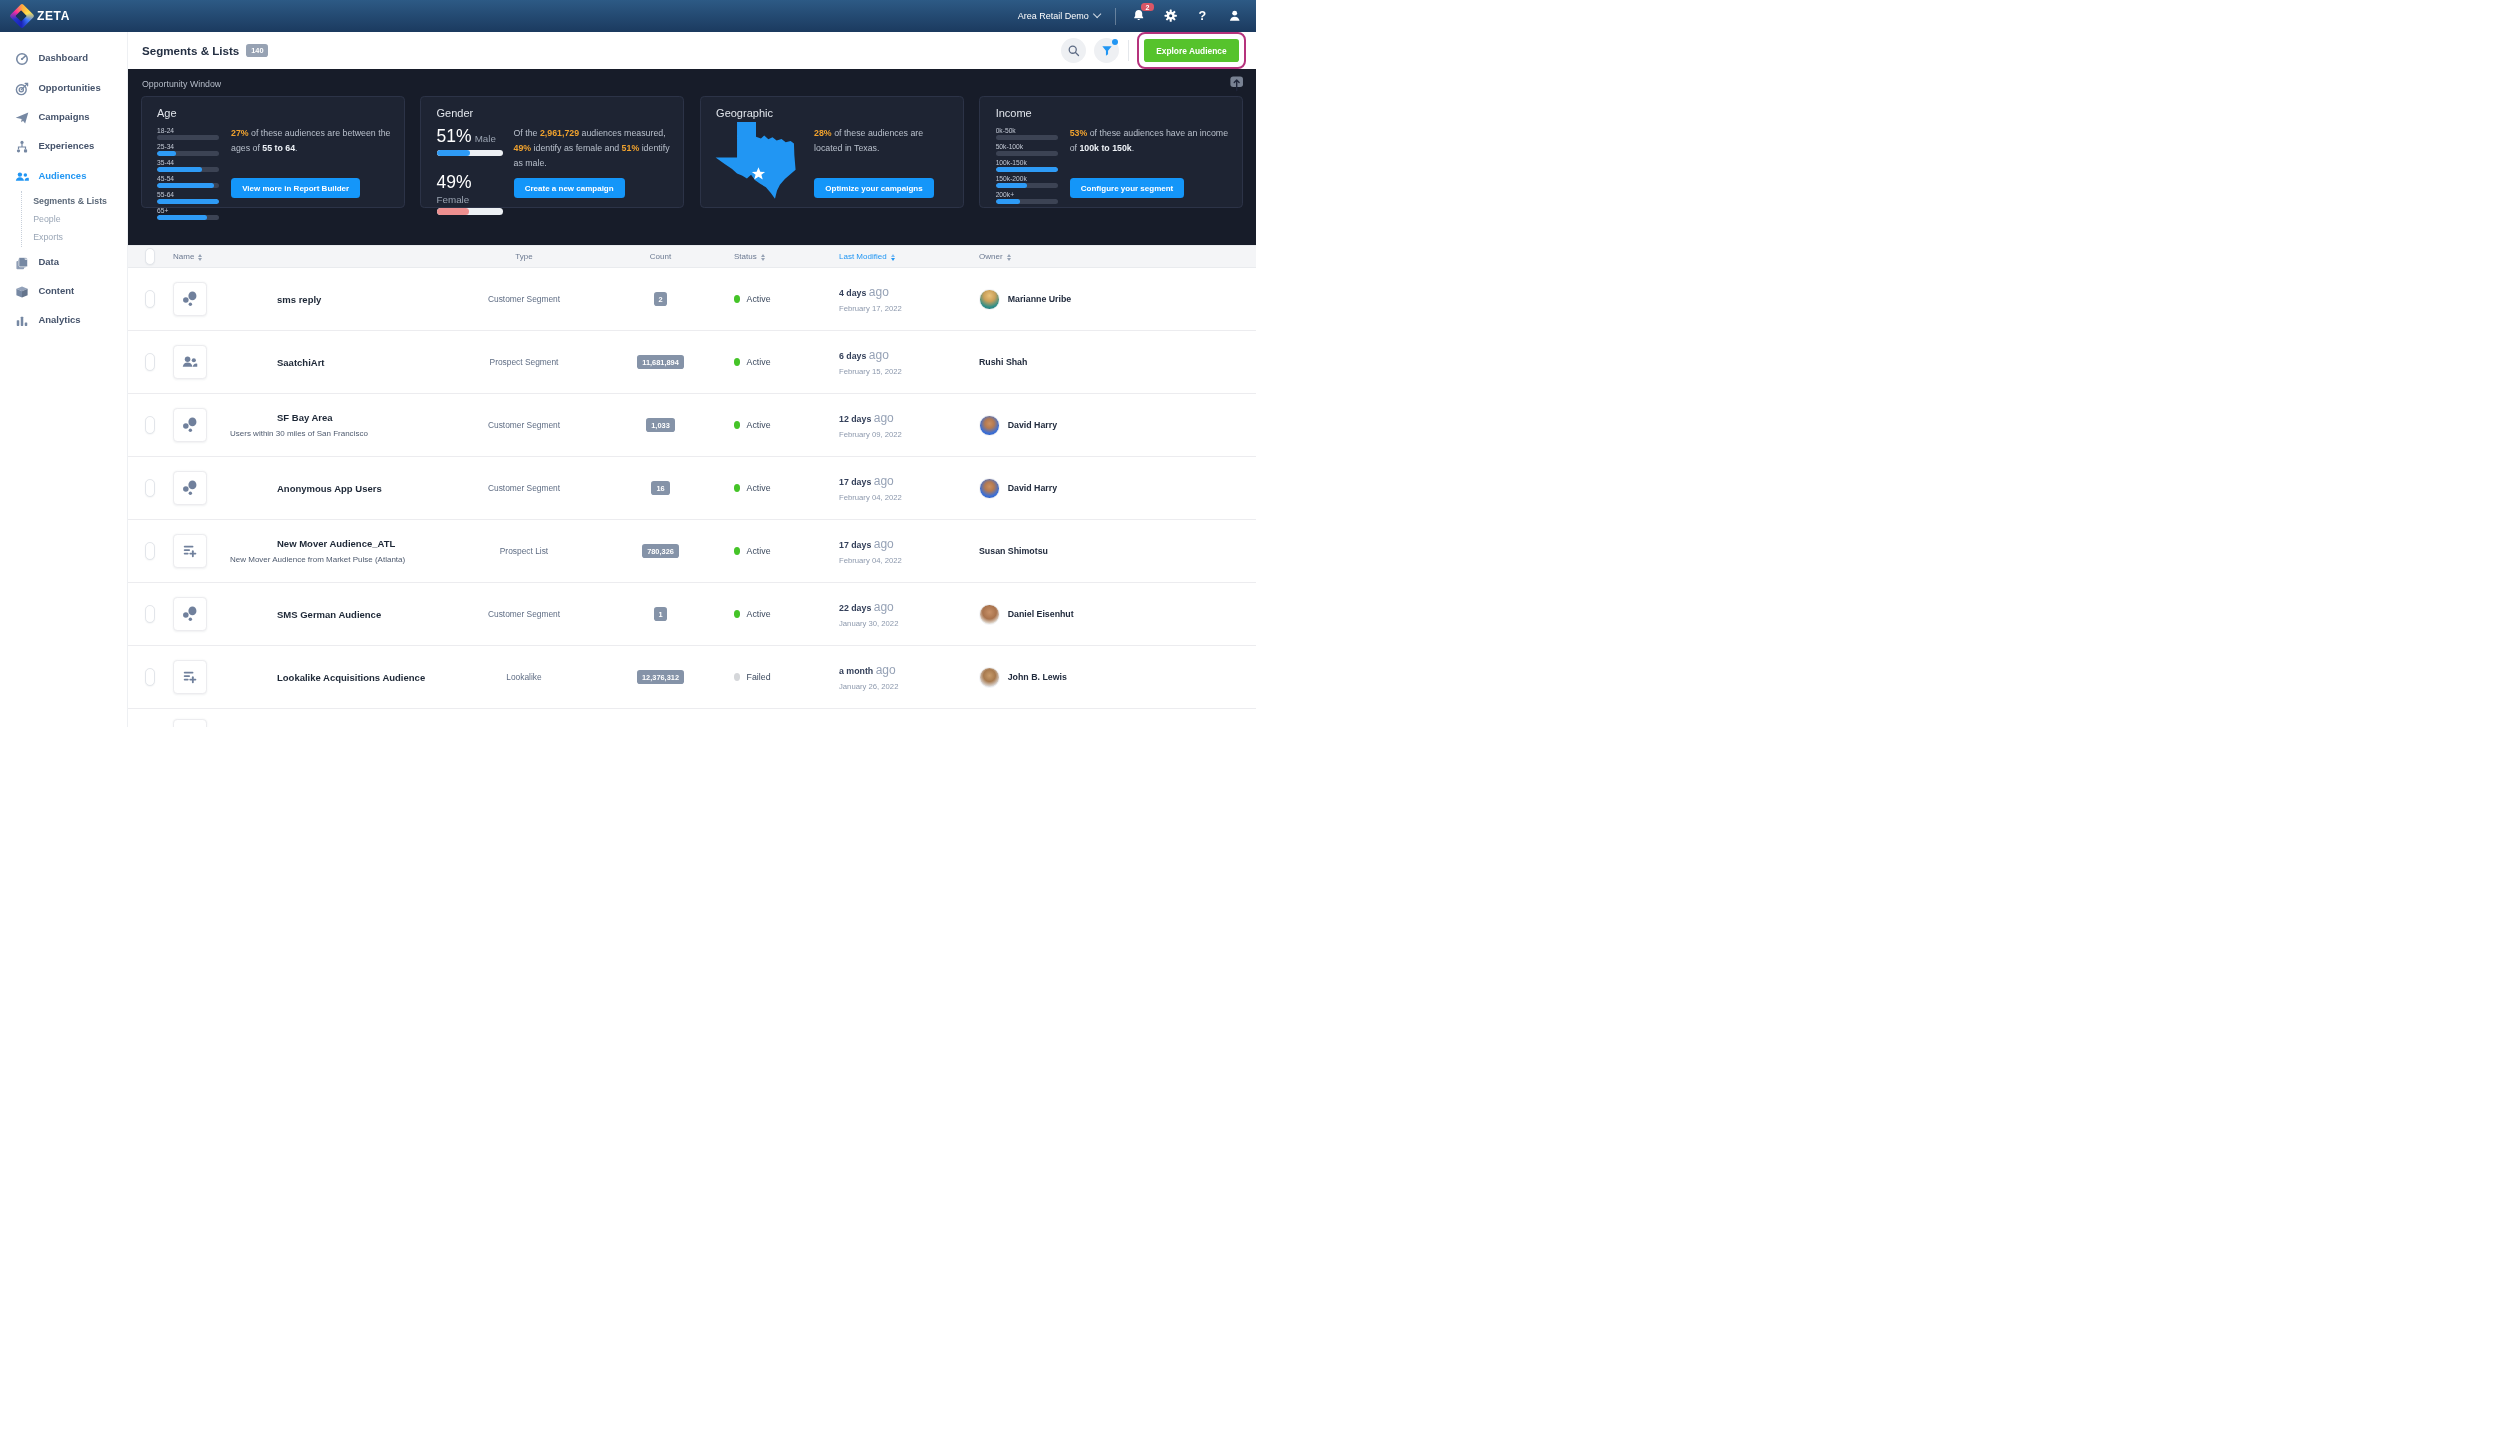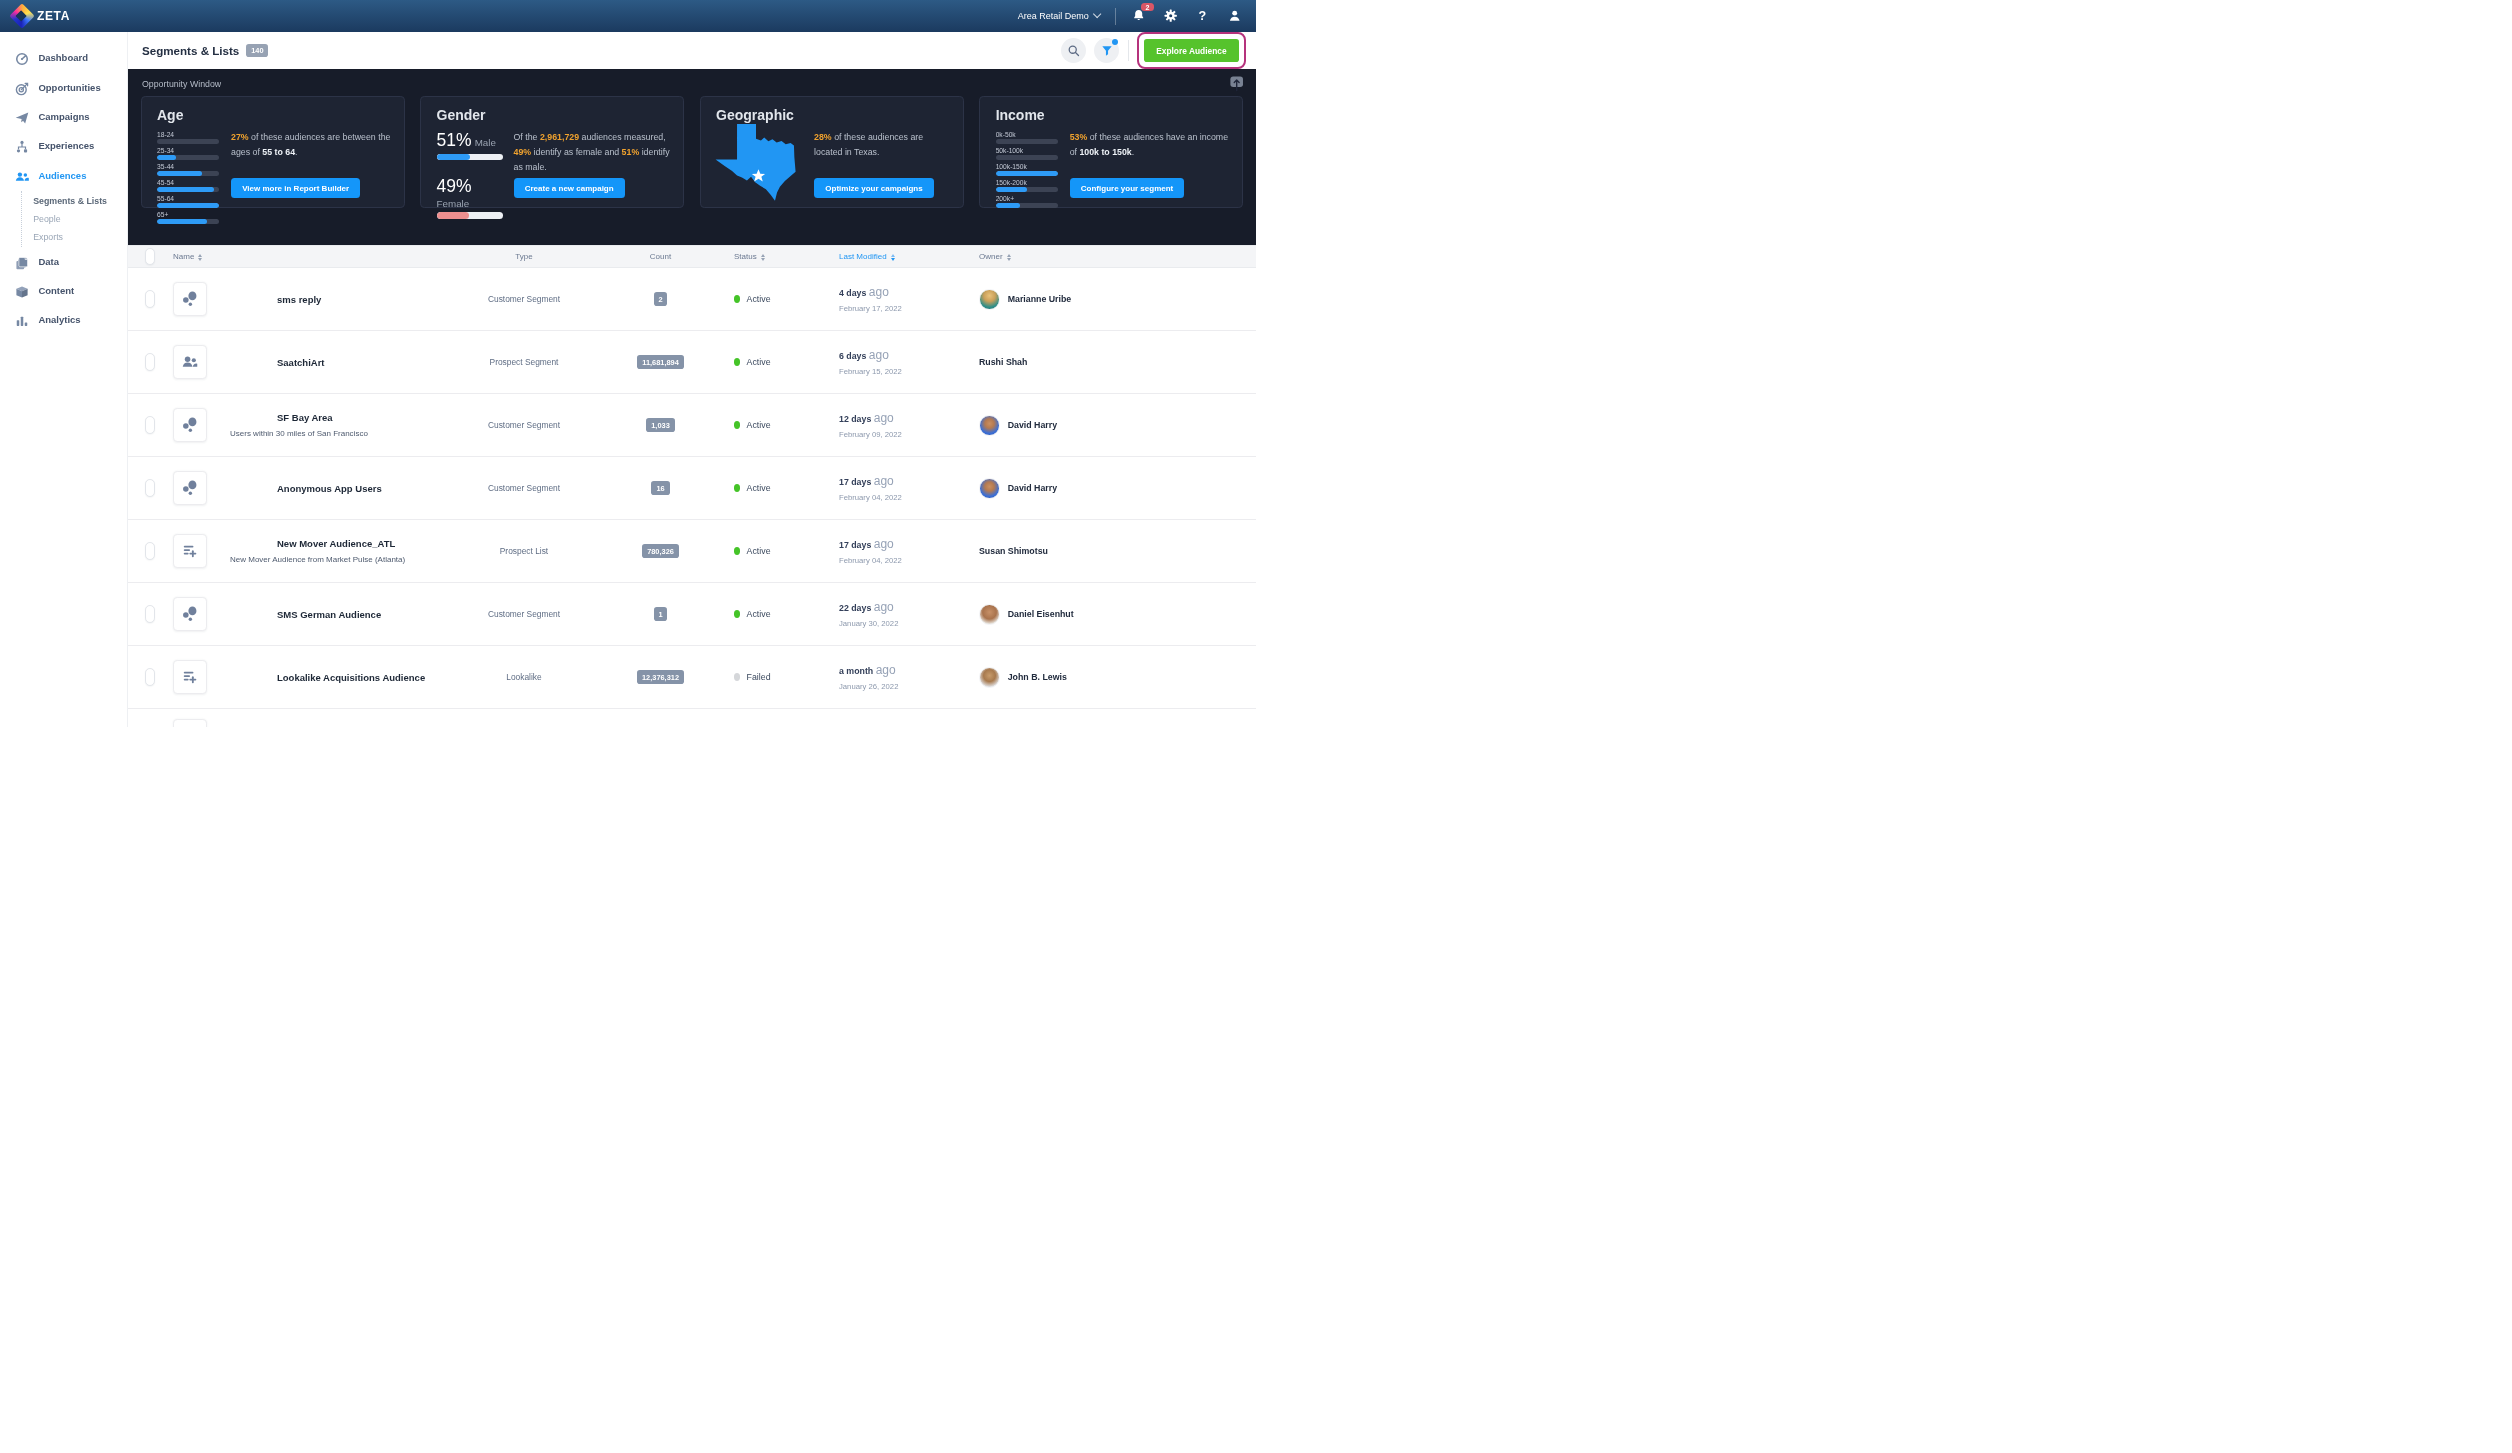--- a/index.html
+++ b/index.html
@@ -56,21 +56,21 @@
   .explore-btn { background:#56c32c; color:#fff; border:none; font-family:inherit;
     font-size:8.4px; font-weight:bold; padding:6.3px 12.6px; border-radius:2.8px; cursor:pointer; }
 
   
   .opp { height:176px; flex:0 0 176px; background:#171c29; padding:7px 12.6px 0 12.6px; position:relative; }
   .opp-title { color:#b6bdc9; font-size:8.8px; padding:2.8px 0 7px 1.4px; }
   .opp-collapse { position:absolute; top:5.6px; right:11.2px; width:15.4px; height:17px; cursor:pointer; }
   .cards { display:flex; gap:15.4px; }
   .card { flex:1; background:#1e2433; border:0.7px solid #2c3347; border-radius:4.2px;
     height:112px; padding:8.4px 9.8px; display:flex; flex-direction:column; }
-  .card-title { color:#e2e6ec; font-size:14px; font-weight:bold; margin:1.4px 0 7px 5.6px; }
+  .card-title { color:#e2e6ec; font-size:11px; font-weight:normal; margin:1.4px 0 7px 5.6px; }
   .card-body { flex:1; display:flex; gap:9.8px; min-height:0; }
   .bars-col { width:67px; flex:0 0 67px; padding-left:5.6px; }
   .bar-row { margin-bottom:1.4px; }
   .bar-label { color:#c4cad6; font-size:6.7px; line-height:1.35; }
   .bar-track { width:62px; height:4.9px; background:#3c4354; border-radius:2.8px; overflow:hidden; margin:0.7px 0 1.4px 0; }
   .bar-fill { height:100%; background:#2e9bf6; border-radius:2.8px; }
   .right-col { flex:1; display:flex; flex-direction:column; padding-left:2.8px; }
   .card-text { color:#b9c0cc; font-size:8.8px; line-height:1.75; }
   .hl { color:#f0a22e; font-weight:bold; }
   .strong { color:#eef2f7; font-weight:bold; }

